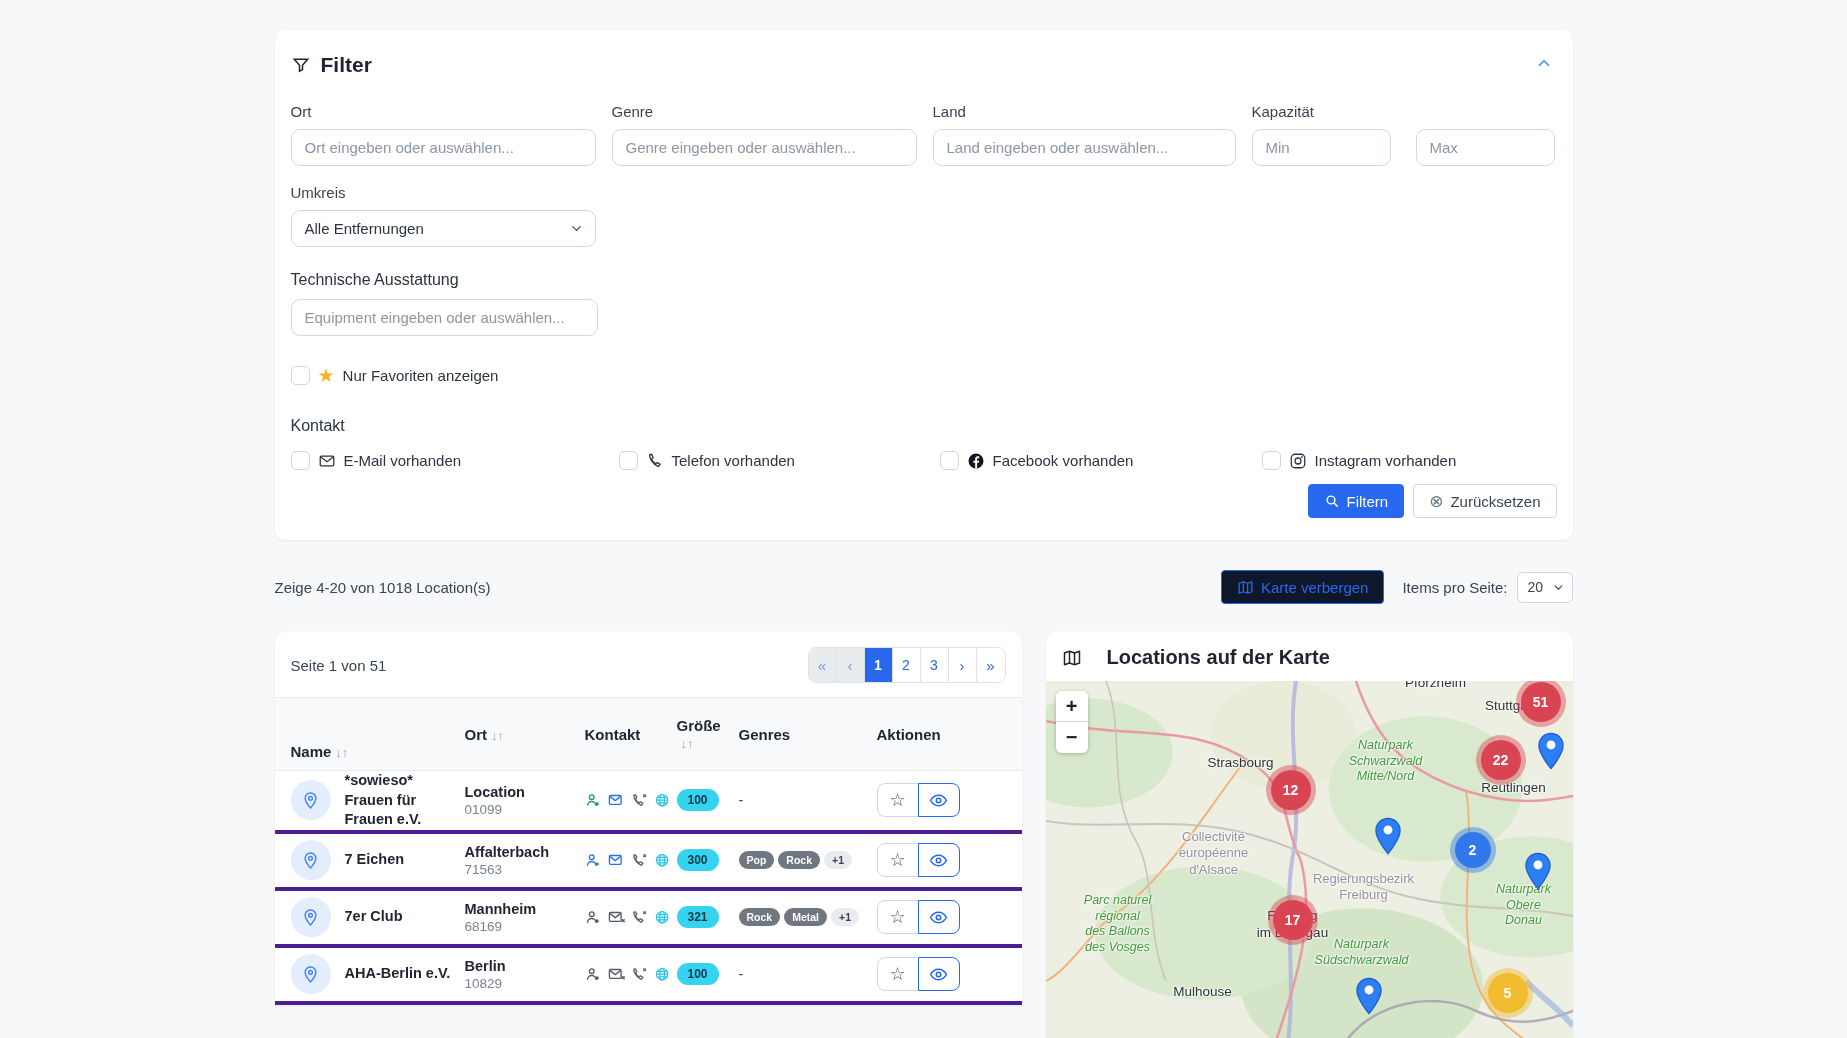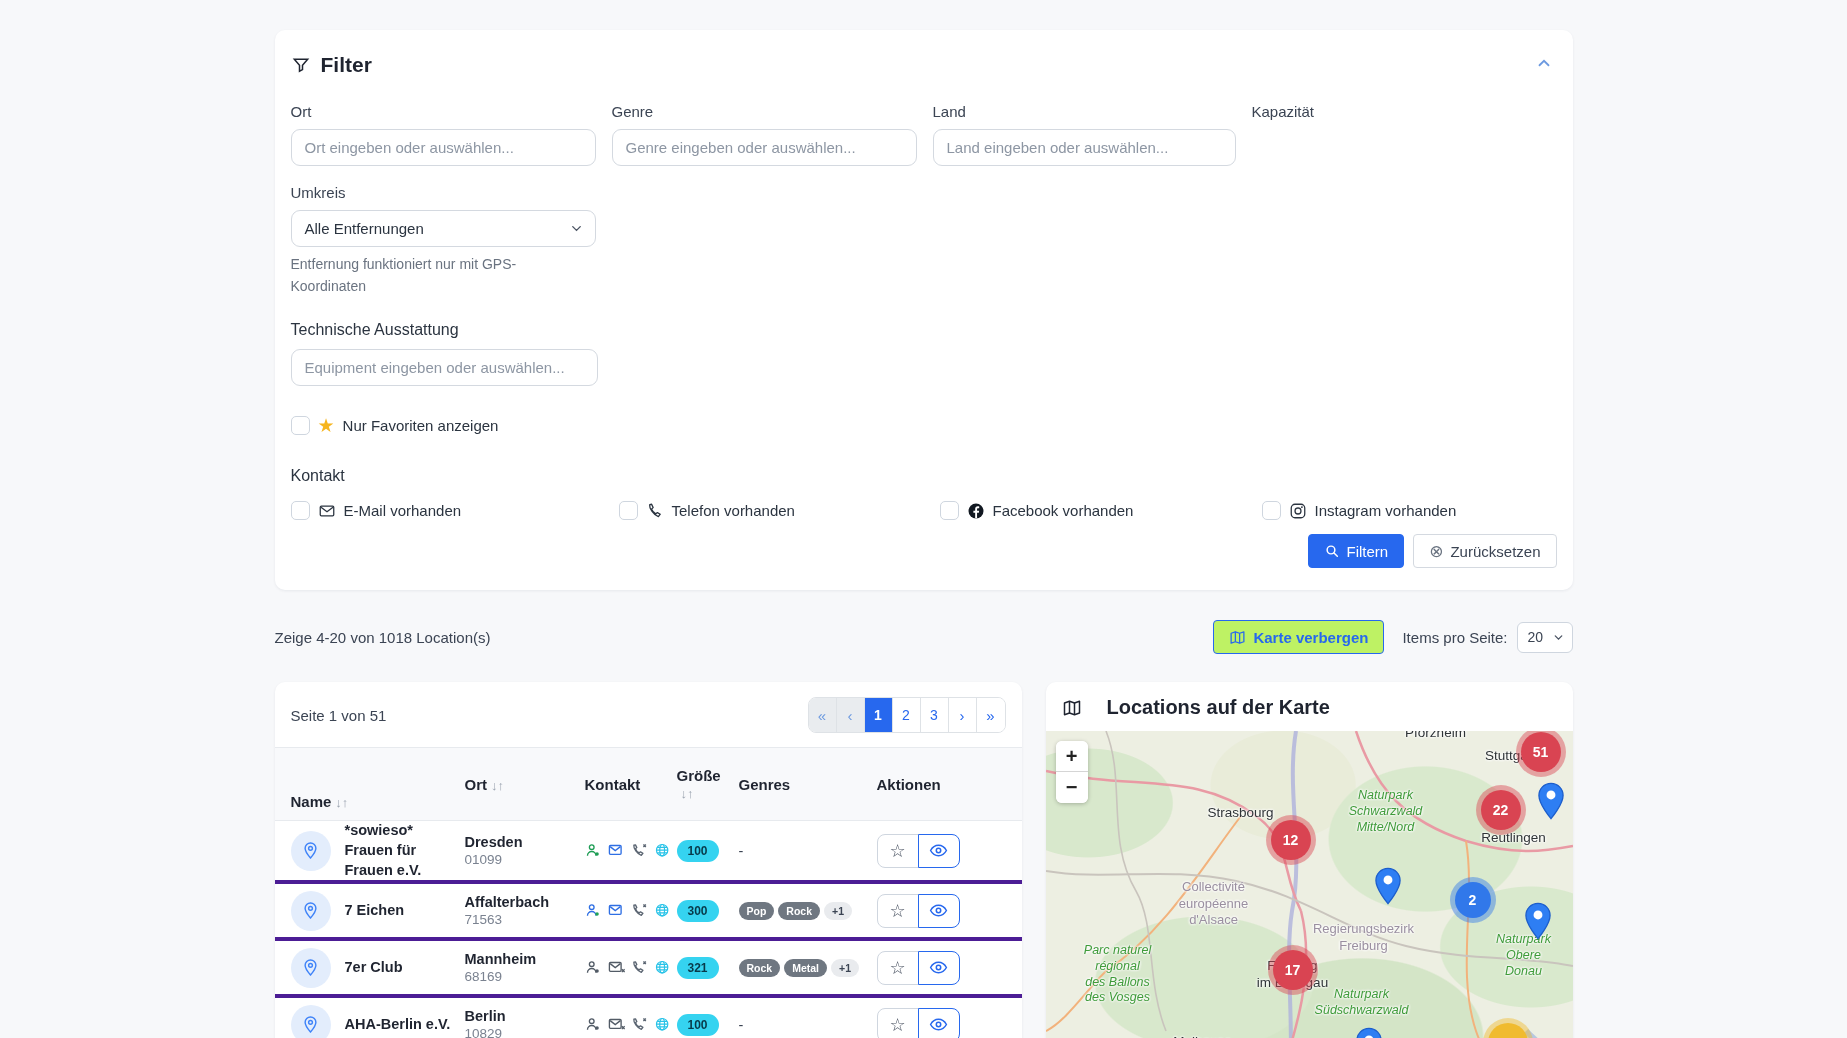--- a/index.html
+++ b/index.html
@@ -47,21 +47,21 @@
   .btn { display:inline-flex; align-items:center; gap:7px; height:34px; padding:0 15px; border-radius:4px;
     font-size:15px; font-family:inherit; cursor:pointer; }
   .btn-primary { background:#2768ee; border:1px solid #2768ee; color:#fff; }
   .btn-light { background:#fff; border:1px solid #d4d9e0; color:#3b4453; }
   .btn-light .ox { font-size:17px; color:#6a7380; }
 
   
   .results-bar { display:flex; align-items:center; justify-content:space-between; margin-top:30px; }
   .summary { font-size:15px; color:#3b4453; }
   .rb-right { display:flex; align-items:center; gap:18px; }
-  .btn-map-toggle { background:#bef264; border:1.5px solid #2768ee; color:#2768ee; font-weight:700;text-align:center; }
+  .btn-map-toggle { background:#0f172a; border:1.5px solid #2768ee; color:#2768ee; font-weight:400;text-align:center; }
   .per-page { display:flex; align-items:center; gap:9px; font-size:15px; color:#3b4453; }
   .select-sm { position:relative; display:flex; align-items:center; width:56px; height:31px;
     border:1px solid #cfd6df; border-radius:6px; padding:0 10px; font-size:14px; background:#fff; cursor:pointer; }
   .select-sm .chev { position:absolute; right:7px; }
 
   
   .columns { display:flex; gap:24px; margin-top:28px; align-items:flex-start; }
   .table-card { width:747px; border-radius:10px 10px 0 0; overflow:hidden; }
   .map-card { width:527px; border-radius:10px 10px 0 0; overflow:hidden; }
 
@@ -163,32 +163,35 @@
       <div class="f-col">
         <label class="f-label">Genre</label>
         <input class="inp" placeholder="Genre eingeben oder auswählen..." style="">
       </div>
       <div class="f-col c3">
         <label class="f-label">Land</label>
         <input class="inp" placeholder="Land eingeben oder auswählen..." style="">
       </div>
       <div class="f-col c3">
         <label class="f-label">Kapazität</label>
+        <div class="cap-row">
+          <input class="inp" placeholder="Min" style="">
+          <input class="inp" placeholder="Max" style="">
+        </div>
       </div>
     </div>
 
     <div style="width:305px; margin-top:18px;">
       <label class="f-label">Umkreis</label>
       <div class="select">
         <span>Alle Entfernungen</span>
         <svg class="chev" width="15" height="15" viewBox="0 0 24 24" fill="none" stroke="#4a5362" stroke-width="2.2" stroke-linecap="round">
             <polyline points="6,9 12,15 18,9"></polyline>
           </svg>
       </div>
-      <div class="helper">Entfernung funktioniert nur mit GPS-Koordinaten</div>
     </div>
 
     <div style="width:307px;">
       <div class="section-label">Technische Ausstattung</div>
       <input class="inp" placeholder="Equipment eingeben oder auswählen..." style="">
     </div>
 
     <div class="fav-row">
       <span class="cb"></span>
       <span class="star-glyph">★</span>
@@ -300,21 +303,21 @@
     <div class="col-name">
       <span class="avatar">
         <svg width="19" height="19" viewBox="0 0 24 24" fill="none" stroke="#3f83f8" stroke-width="1.8">
                   <path d="M12 2.5a6.8 6.8 0 0 0-6.8 6.8C5.2 14 12 21.5 12 21.5s6.8-7.5 6.8-12.2A6.8 6.8 0 0 0 12 2.5z"></path>
                   <circle cx="12" cy="9.3" r="2.4"></circle>
                 </svg>
       </span>
       <span class="r-name">*sowieso* Frauen für Frauen e.V.</span>
     </div>
     <div class="col-ort">
-      <div class="r-city">Dresden</div>
+      <div class="r-city">Location</div>
       <div class="r-zip">01099</div>
     </div>
     <div class="col-kontakt ci-wrap">
       <svg class="ci ci-person" width="17" height="17" viewBox="0 0 24 24" fill="none" stroke="currentColor" stroke-width="1.9" style="color: rgb(31, 157, 85);">
                 <circle cx="9.5" cy="7.3" r="3.3"></circle>
                 <path d="M3.5 19.5c0-3.4 2.7-6.1 6-6.1s6 2.7 6 6.1"></path>
                 <circle class="p-dot" cx="17" cy="16.8" r="2.5" stroke="none" fill="#1f9d55"></circle>
               </svg>
       <svg class="ci ci-email" width="17" height="17" viewBox="0 0 24 24" fill="none" stroke="currentColor" stroke-width="1.9" style="color: rgb(47, 111, 228);">
                 <rect x="2" y="5" width="16.5" height="12.5" rx="1.5"></rect>

